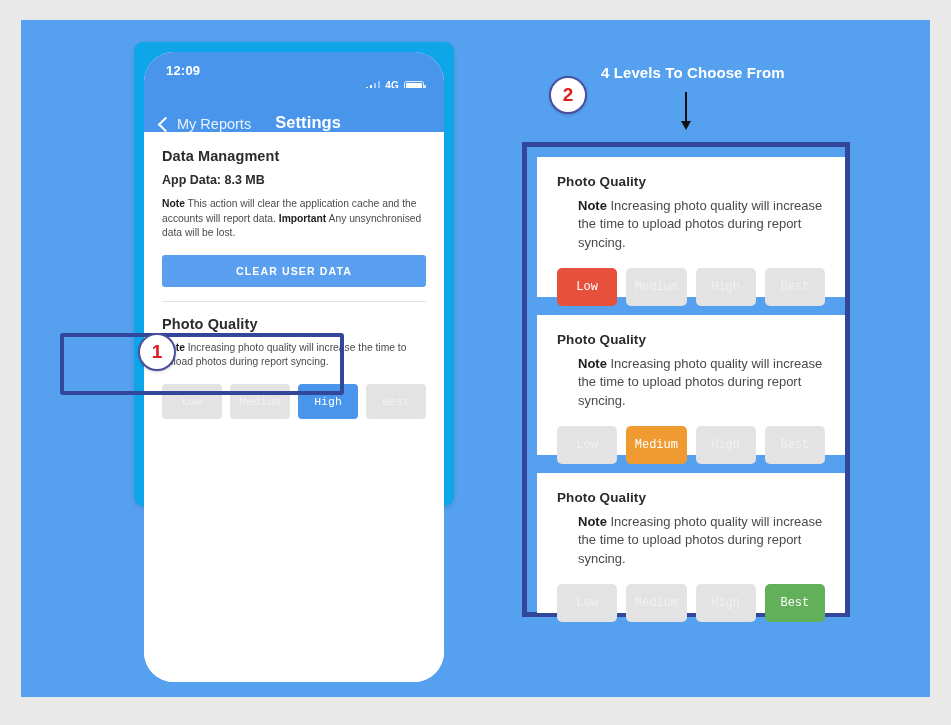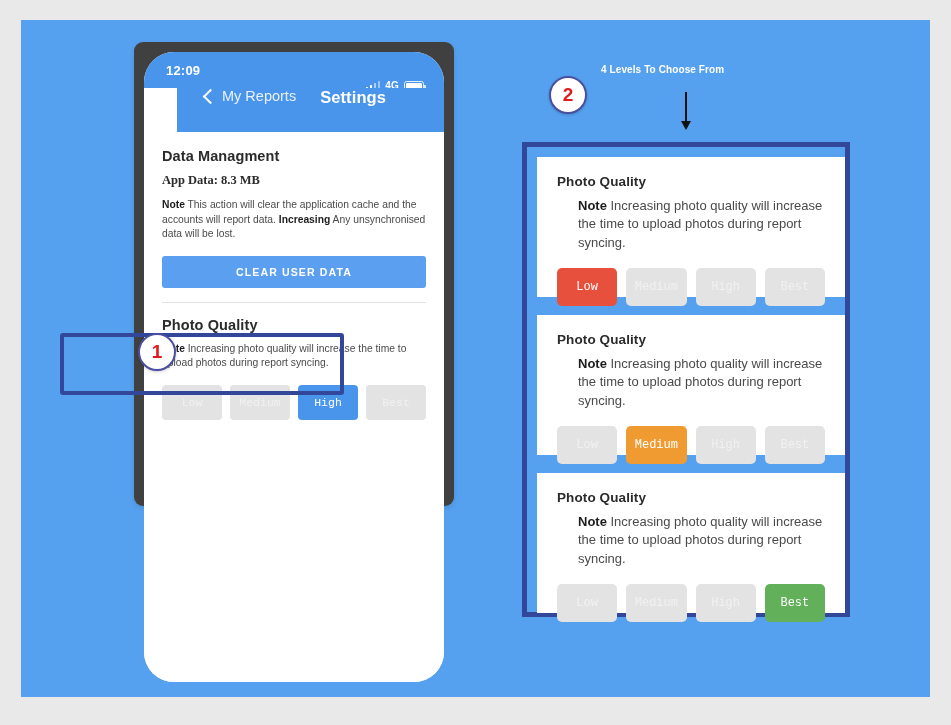--- a/index.html
+++ b/index.html
@@ -25,21 +25,21 @@
     background: #55a0ef;
   }
 
   
   .phone {
     position: absolute;
     left: 113px;
     top: 22px;
     width: 320px;
     height: 464px;
-    background: #404040;
+    background: #0ea5e9;
     border-radius: 9px;
     box-shadow: 0 2px 5px rgba(0,0,0,0.10);
   }
   .phone-screen {
     position: absolute;
     left: 10px;
     top: 10px;
     width: 300px;
     height: 630px;
     background: #ffffff;
@@ -104,25 +104,24 @@
     width:1.8px; height:4px;
     background: rgba(255,255,255,.8);
     border-radius:0 1px 1px 0;
   }
 
   
   .navbar {
     height: 44px;
     background: #4a95ec;
     display: flex;
-    align-items: flex-start;
-    padding: 0 28px;
+    align-items: flex-end;
+    padding: 0 16px;
     box-sizing: border-box;
     position: relative;
-    margin-left: 33px;
   }
   .nav-back {
     display: flex;
     align-items: center;
     gap: 5px;
     color: #eaf2fd;
     font-size: 14.5px;
   }
   .chev {
     display:inline-block;
@@ -151,21 +150,20 @@
     font-size: 14.5px;
     color: #2b2b2b;
     margin: 0 0 9px 0;
     letter-spacing: .1px;
   }
   .kv {
     font-size: 12.5px;
     color: #2b2b2b;
     font-weight: bold;
     margin-bottom: 10px;
-    font-family: Liberation Serif, serif;
   }
   .note {
     font-size: 10.3px;
     line-height: 1.42;
     color: #4a4a4a;
     margin: 0 0 14px 0;
   }
   .note b { color:#1d1d1d; }
 
   .btn-primary {
@@ -239,21 +237,21 @@
   }
   .marker-1 { left: 117px; top: 313px; }
   .marker-2 { left: 528px; top: 56px; }
 
   
   .callout {
     position: absolute;
     left: 580px;
     top: 44px;
     color: #ffffff;
-    font-size: 10px;
+    font-size: 15px;
     font-weight: bold;
     letter-spacing: .1px;
     white-space: nowrap;
   }
   .arrow {
     position: absolute;
     left: 664px;
     top: 72px;
     width: 2px;
     height: 30px;
@@ -323,21 +321,21 @@
           <span>My Reports</span>
         </span>
         <span class="nav-title">Settings</span>
       </div>
 
       <div class="content">
 
         <h3 class="sec-title">Data Managment</h3>
         <div class="kv">App Data: 8.3 MB</div>
         <p class="note">
-          <b>Note</b><span> This action will clear the application cache and the accounts will report data. </span><b>Increasing</b><span> Any unsynchronised data will be lost.</span>
+          <b>Note</b><span> This action will clear the application cache and the accounts will report data. </span><b>Important</b><span> Any unsynchronised data will be lost.</span>
         </p>
         <button class="btn-primary">CLEAR USER DATA</button>
 
         <div class="divider"></div>
 
         <h3 class="sec-title">Photo Quality</h3>
         <p class="note">
           <b>Note</b><span> Increasing photo quality will increase the time to upload photos during report syncing.</span>
         </p>
         <div class="qgroup">

